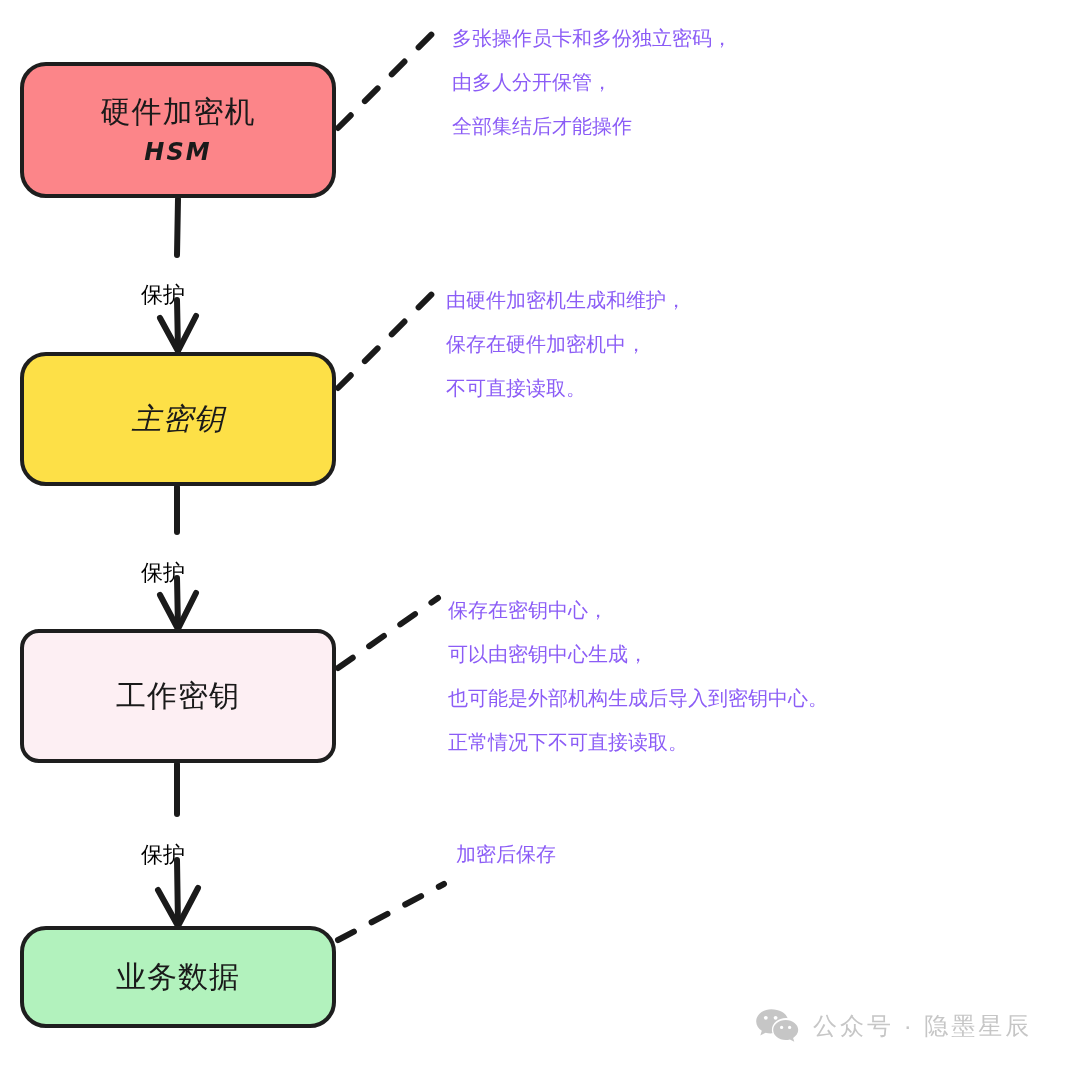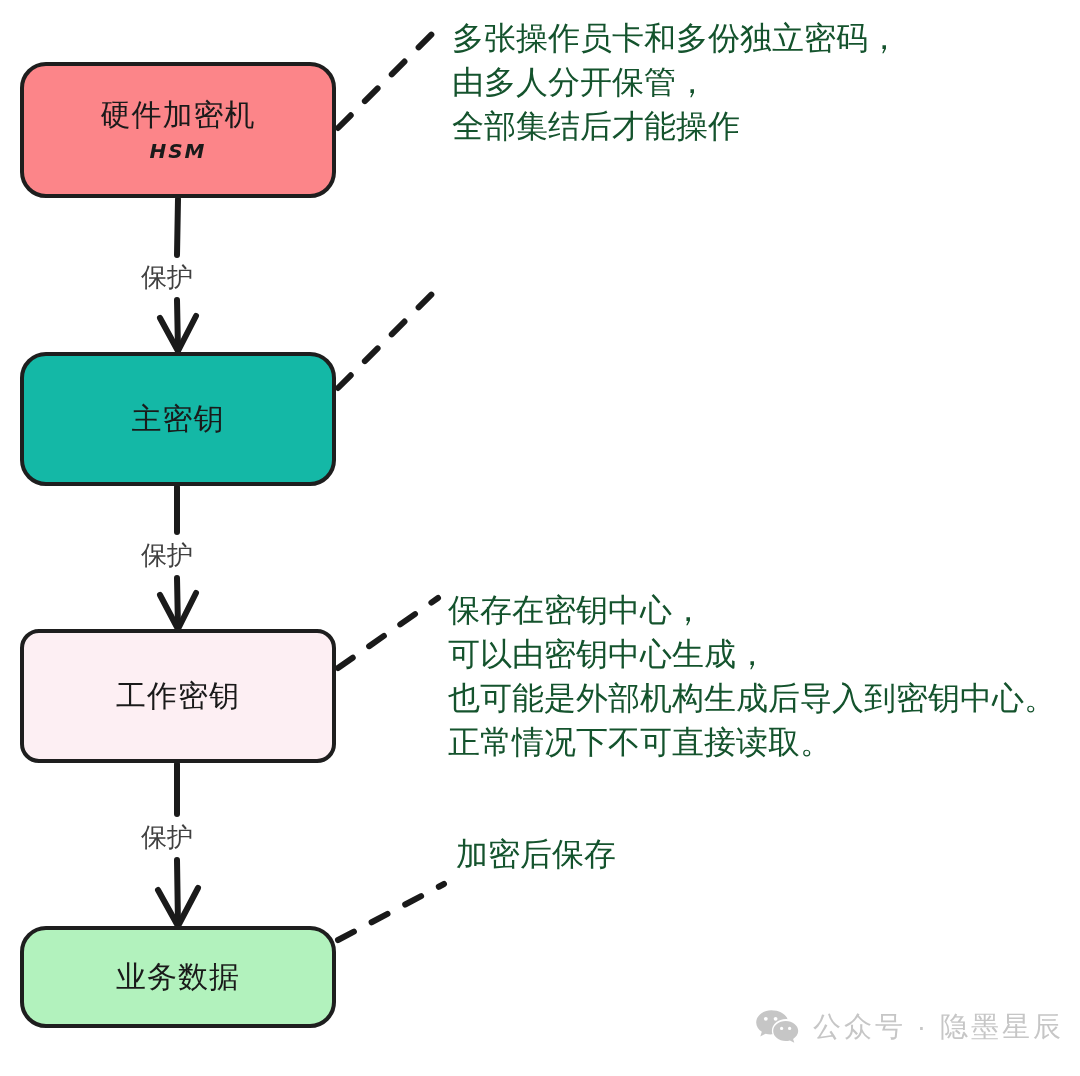--- a/index.html
+++ b/index.html
@@ -38,69 +38,70 @@
     border-radius: 26px;
     color: #1a1a1a;
     text-align: center;
     line-height: 1.25;
   }
   .node-label {
     font-size: 30px;
     letter-spacing: 1px;
   }
   .node-sublabel {
-    font-size: 20px;
+    font-size: 24px;
     font-weight: bold;
     font-style: italic;
     letter-spacing: 2px;
     margin-top: 6px;
     font-family: "DejaVu Sans", sans-serif;
   }
 
   #node-hsm       { left: 20px;  top: 62px;  width: 316px; height: 136px; background: #fc8589; }
   #node-masterkey { left: 20px;  top: 352px; width: 316px; height: 134px; background: #fdc8c8; }
   #node-workingkey{ left: 20px;  top: 629px; width: 316px; height: 134px; background: #fdeff3; }
   #node-data      { left: 20px;  top: 926px; width: 316px; height: 102px; background: #b2f2bd; }
 
   
   .edge-label {
     position: absolute;
-    font-size: 26px;
-    color: #404040;
+    font-size: 22px;
+    color: #000000;
     white-space: nowrap;
+    margin-top: 20px;
   }
   #edge-label-1 { left: 141px; top: 260px; }
   #edge-label-2 { left: 141px; top: 538px; }
   #edge-label-3 { left: 141px; top: 820px; }
 
   
   .annotation {
     position: absolute;
-    font-size: 32px;
+    font-size: 20px;
     line-height: 44px;
-    color: #14532d;
+    color: #8b5cf6;
     white-space: pre-line;
   }
   #annotation-1 { left: 452px; top: 16px; }
   #annotation-2 { left: 446px; top: 278px; }
   #annotation-3 { left: 448px; top: 588px; }
   #annotation-4 { left: 456px; top: 832px; }
 
   
   #watermark {
     position: absolute;
     left: 755px;
     top: 1008px;
     display: flex;
     align-items: center;
     gap: 14px;
     color: #c6c6c6;
   }
   #watermark .wm-text {
-    font-size: 28px;
+    font-size: 24px;
     letter-spacing: 3px;
   }
   #watermark .wm-icon {
     display: block;
     line-height: 0;
   }
 </style>
 </head>
 <body>
 
@@ -132,39 +133,42 @@
       <line x1="338" y1="668" x2="438" y2="598"></line>
       <line x1="338" y1="940" x2="444" y2="884"></line>
     </g>
   </svg>
 
   <div class="node" id="node-hsm" style="background: rgb(252, 133, 137); border-color: rgb(30, 30, 30);">
     <div class="node-label">硬件加密机</div>
     <div class="node-sublabel">HSM</div>
   </div>
 
-  <div class="node" id="node-masterkey" style="background: #14b8a6; border-color: rgb(30, 30, 30);">
+  <div class="node" id="node-masterkey" style="background: #fde047; border-color: rgb(30, 30, 30); font-style: italic;">
     <div class="node-label">主密钥</div>
   </div>
 
   <div class="node" id="node-workingkey" style="background: rgb(253, 239, 243); border-color: rgb(30, 30, 30); border-radius: 19px;">
     <div class="node-label">工作密钥</div>
   </div>
 
   <div class="node" id="node-data" style="background: rgb(178, 242, 189); border-color: rgb(30, 30, 30);">
     <div class="node-label">业务数据</div>
   </div>
 
   <div class="edge-label" id="edge-label-1">保护</div>
   <div class="edge-label" id="edge-label-2">保护</div>
   <div class="edge-label" id="edge-label-3">保护</div>
 
   <div class="annotation" id="annotation-1">多张操作员卡和多份独立密码，
 由多人分开保管，
 全部集结后才能操作</div>
+  <div class="annotation" id="annotation-2">由硬件加密机生成和维护，
+保存在硬件加密机中，
+不可直接读取。</div>
   <div class="annotation" id="annotation-3">保存在密钥中心，
 可以由密钥中心生成，
 也可能是外部机构生成后导入到密钥中心。
 正常情况下不可直接读取。</div>
   <div class="annotation" id="annotation-4">加密后保存</div>
 
   <div id="watermark" style="color: rgb(198, 198, 198);">
     <span class="wm-icon">
       <svg width="44" height="36" viewBox="0 0 44 36" xmlns="http://www.w3.org/2000/svg">
         <g fill="#c6c6c6">

